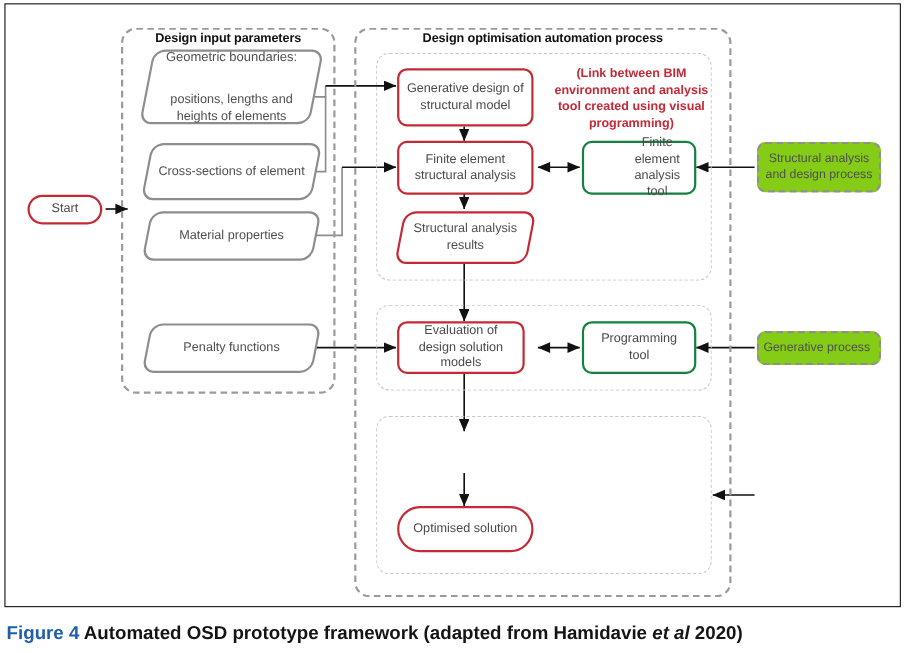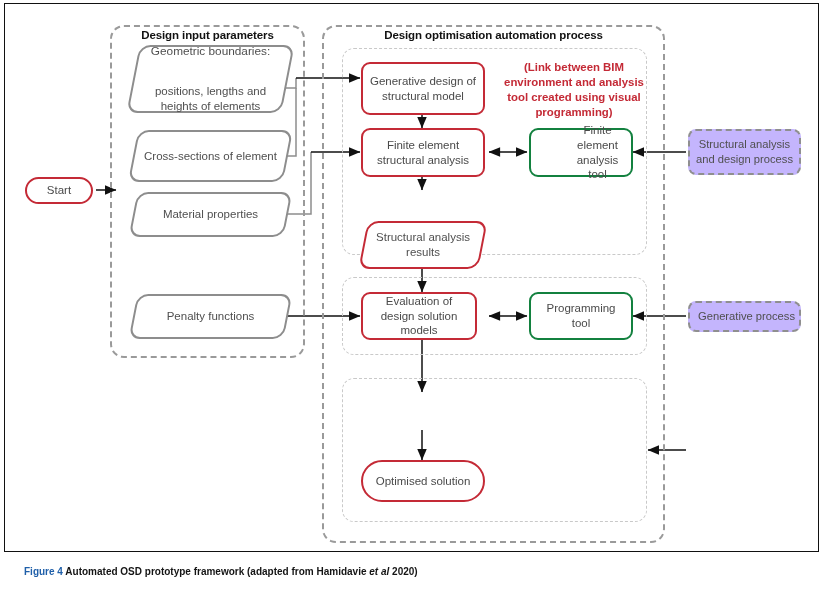--- a/index.html
+++ b/index.html
@@ -143,46 +143,46 @@
     border-radius: 22px;
   }
   
   .annot-box {
     position: absolute;
     box-sizing: border-box;
     border: 2.4px dashed #8f8f8f;
     border-radius: 8px;
     display: flex;
     align-items: center;
-    justify-content: flex-end;
+    justify-content: flex-start;
     text-align: center;
     color: #4f4f4f;
     font-size: 11.2px;
     line-height: 1.3;
-    background: #c4b5fd;
+    background: #84cc16;
     padding: 2px 4px;
   }
 
   
   .red-note {
     position: absolute;
     color: #c42a36;
     font-weight: bold;
     font-size: 11.4px;
     line-height: 1.32;
     text-align: center;
   }
 
   
   #caption {
     position: absolute;
-    left: 24px;
+    left: 6px;
     top: 566px;
     width: 800px;
-    font-size: 10px;
+    font-size: 17px;
     font-weight: bold;
     color: #141414;
     white-space: nowrap;
   }
   #caption .figno { color: #1f5fa9; }
   #caption .etal { font-style: italic; }
 </style>
 </head>
 <body>
 
@@ -285,21 +285,21 @@
   </div>
 
   <div class="node red-box" style="left:361px; top:128px; width:124px; height:49px;">
     <span>Finite element structural analysis</span>
   </div>
 
   <div class="node green-box" style="left:529px; top:128px; width:104px; height:49px;padding-left:39px;">
     <span>Finite element analysis tool</span>
   </div>
 
-  <div class="skew-wrap" style="left:363px; top:192px; width:120px; height:48px;margin-top:29px;">
+  <div class="skew-wrap" style="left:363px; top:192px; width:120px; height:48px;">
     <div class="para-red"></div>
     <div class="para-label">
       <span>Structural analysis results</span>
     </div>
   </div>
 
   <div class="node red-box" style="left:361px; top:292px; width:116px; height:48px;">
     <span>Evaluation of design solution models</span>
   </div>
 

